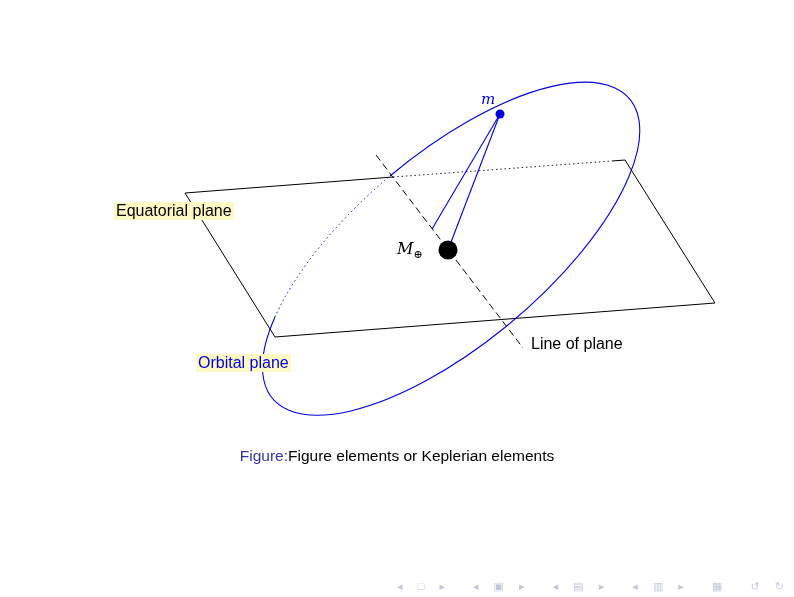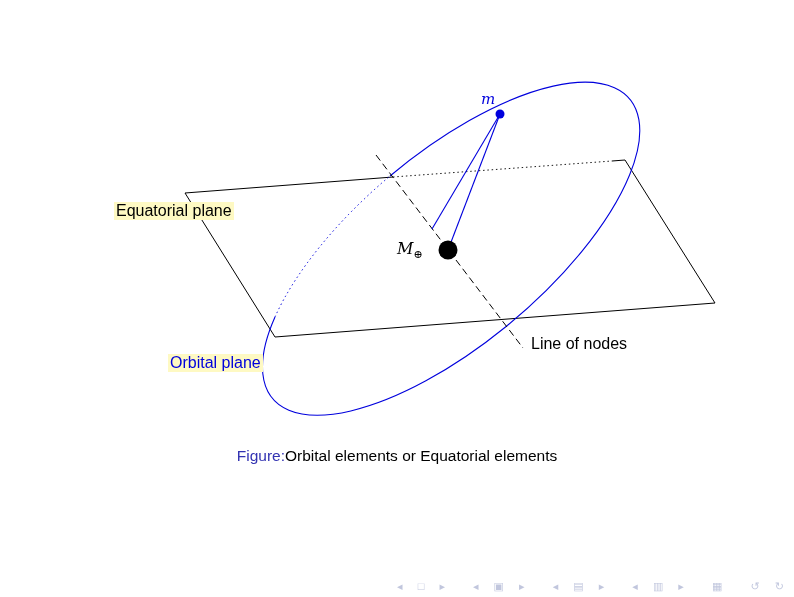--- a/index.html
+++ b/index.html
@@ -26,21 +26,21 @@
   
   .lbl{
     position:absolute;
     font-size:16px;
     color:#000;
     background:#fef9c3;
     padding:0 2px;
     white-space:nowrap;
     line-height:1.15;
   }
-  .lbl.blue{color:var(--orbit-blue);}
+  .lbl.blue{color:var(--orbit-blue);margin-left:28px;}
   .math{
     position:absolute;
     font-family:"DejaVu Serif", serif;
     font-style:italic;
     white-space:nowrap;
   }
   .math.sat{color:var(--orbit-blue);font-size:15px;}
   .math.earth{color:#000;font-size:16px;}
   .math.earth sub{font-size:11px;font-style:normal;}
 
@@ -88,25 +88,25 @@
 
     <circle class="earth-dot" cx="448" cy="250" r="9.5"></circle>
 
     <circle class="satellite-dot" cx="500" cy="114" r="4.5"></circle>
   </svg>
 
   <div class="lbl" style="left:114px;top:202px;">Equatorial plane</div>
 
   <div class="lbl blue" style="left:168px;top:354px;">Orbital plane</div>
 
-  <div class="lbl" style="left:529px;top:335px;background:transparent;">Line of nodes</div>
+  <div class="lbl" style="left:529px;top:335px;background:transparent;">Line of plane</div>
 
   <div class="math sat" style="left:481px;top:90px;">m</div>
 
   <div class="math earth" style="left:397px;top:239px;"><span>M</span><sub>⊕</sub></div>
 
   <div class="caption">
-    <span class="figname">Figure:</span><span>Orbital elements or Equatorial elements</span>
+    <span class="figname">Figure:</span><span>Figure elements or Keplerian elements</span>
   </div>
 
   <div class="navbar">◂ □ ▸  ◂ ▣ ▸  ◂ ▤ ▸  ◂ ▥ ▸  ▦  ↺ ↻</div>
 
 </div>
 
 </body></html>

